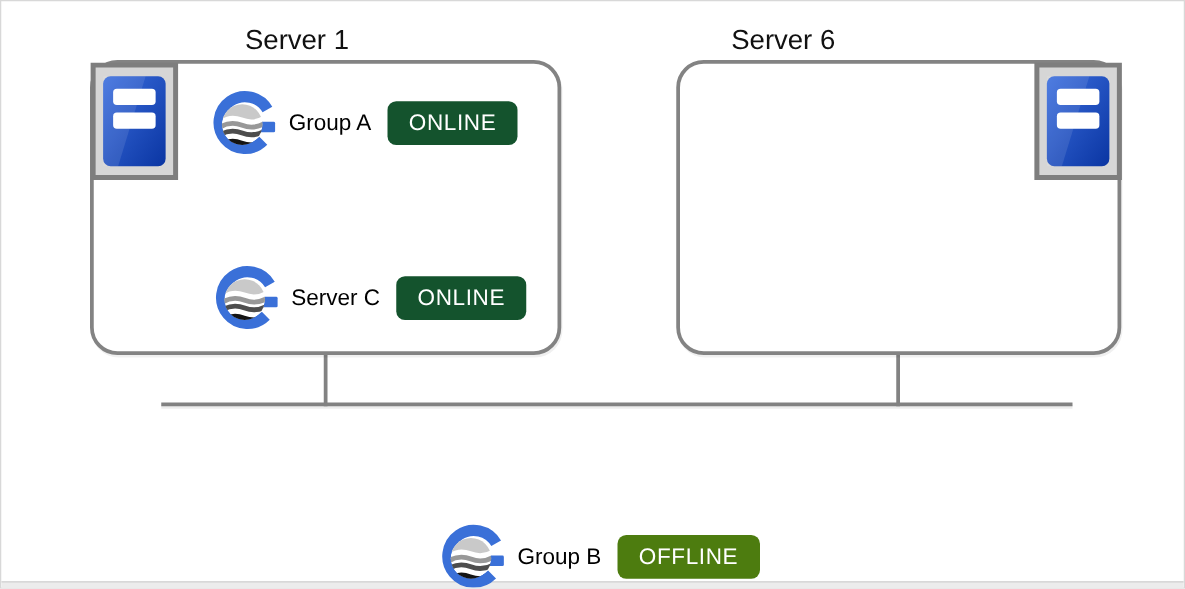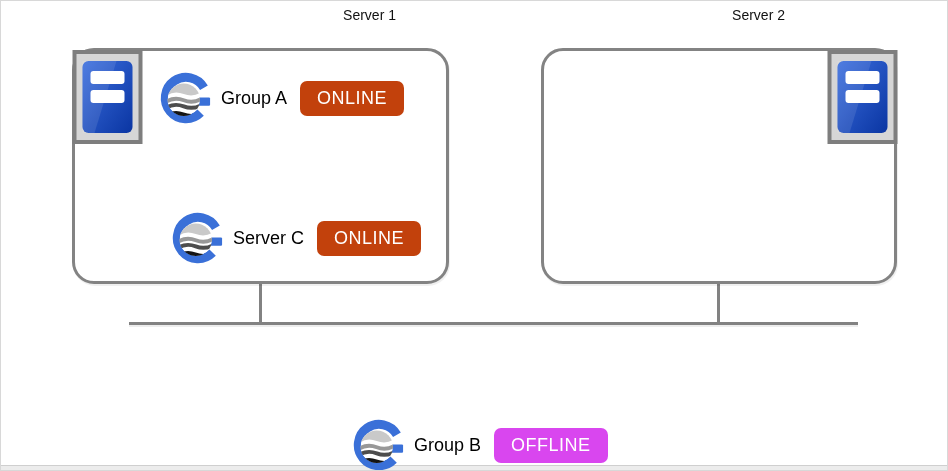--- a/index.html
+++ b/index.html
@@ -3,42 +3,42 @@
 <meta charset="utf-8">
 <style>
   html,body{margin:0;padding:0;background:#fff;}
   .canvas{
     position:relative;width:948px;height:471px;box-sizing:border-box;
     background:#ffffff;border:1px solid #d8d8d8;overflow:hidden;
     font-family:"Liberation Sans",sans-serif;color:#000;
   }
   .bottom-strip{position:absolute;left:0;right:0;top:464px;height:6px;
     background:#ececec;border-top:1px solid #cfcfcf;}
-  .server-label{position:absolute;top:6px;width:200px;text-align:right;
-    font-size:14px;color:#111;}
+  .server-label{position:absolute;top:18px;width:200px;text-align:left;
+    font-size:22px;color:#111;}
   .label-s1{left:195px;}
   .label-s2{left:584px;}
   .server-box{position:absolute;top:47px;height:236px;box-sizing:border-box;
     border:3px solid #838383;border-radius:22px;background:#fff;
     box-shadow:1px 2px 0 rgba(0,0,0,0.06);z-index:1;}
   .box-s1{left:71px;width:377px;}
   .box-s2{left:540px;width:356px;}
   .server-icon{position:absolute;width:71px;height:94px;z-index:3;}
   .srv1{left:71px;top:49px;}
   .srv2{left:826px;top:49px;}
   .group-row{position:absolute;display:flex;align-items:center;z-index:2;}
-  .rowA{left:157px;top:69px;}
+  .rowA{left:167px;top:69px;}
   .rowC{left:169px;top:209px;}
   .rowB{left:350px;top:416px;}
   .logo{width:56px;height:56px;flex:0 0 auto;}
   .group-name{font-size:18px;margin-left:7px;white-space:nowrap;}
   .badge{margin-left:13px;font-size:18px;color:#fff;padding:7px 17px;
     border-radius:7px;letter-spacing:0.5px;white-space:nowrap;}
-  .badge-online{background:#c2410c;}
-  .badge-offline{background:#d946ef;}
+  .badge-online{background:#14532d;}
+  .badge-offline{background:#4d7c0f;}
   .vline{position:absolute;width:3px;background:#828282;top:283px;height:41px;z-index:0;}
   .v1{left:258px;}
   .v2{left:716px;}
   .hbus{position:absolute;left:128px;top:321px;width:729px;height:3px;
     background:#828282;box-shadow:0 2px 0 rgba(0,0,0,0.07);z-index:0;}
   .defs-holder{position:absolute;width:0;height:0;}
 </style>
 </head>
 <body>
 
@@ -50,21 +50,21 @@
     </linearGradient>
     <clipPath id="globeclip">
         <circle cx="46" cy="53" r="29"></circle>
       </clipPath>
   </defs>
 </svg>
 
 <div class="canvas">
 
   <div class="server-label label-s1">Server 1</div>
-  <div class="server-label label-s2">Server 2</div>
+  <div class="server-label label-s2">Server 6</div>
 
   <div class="server-box box-s1"></div>
   <div class="server-box box-s2"></div>
 
   <div class="vline v1"></div>
   <div class="vline v2"></div>
   <div class="hbus"></div>
 
   <svg class="server-icon srv1" viewBox="0 0 70 94">
     <rect x="2" y="2" width="66" height="90" fill="#d6d6d6" stroke="#7e7e7e" stroke-width="4"></rect>

